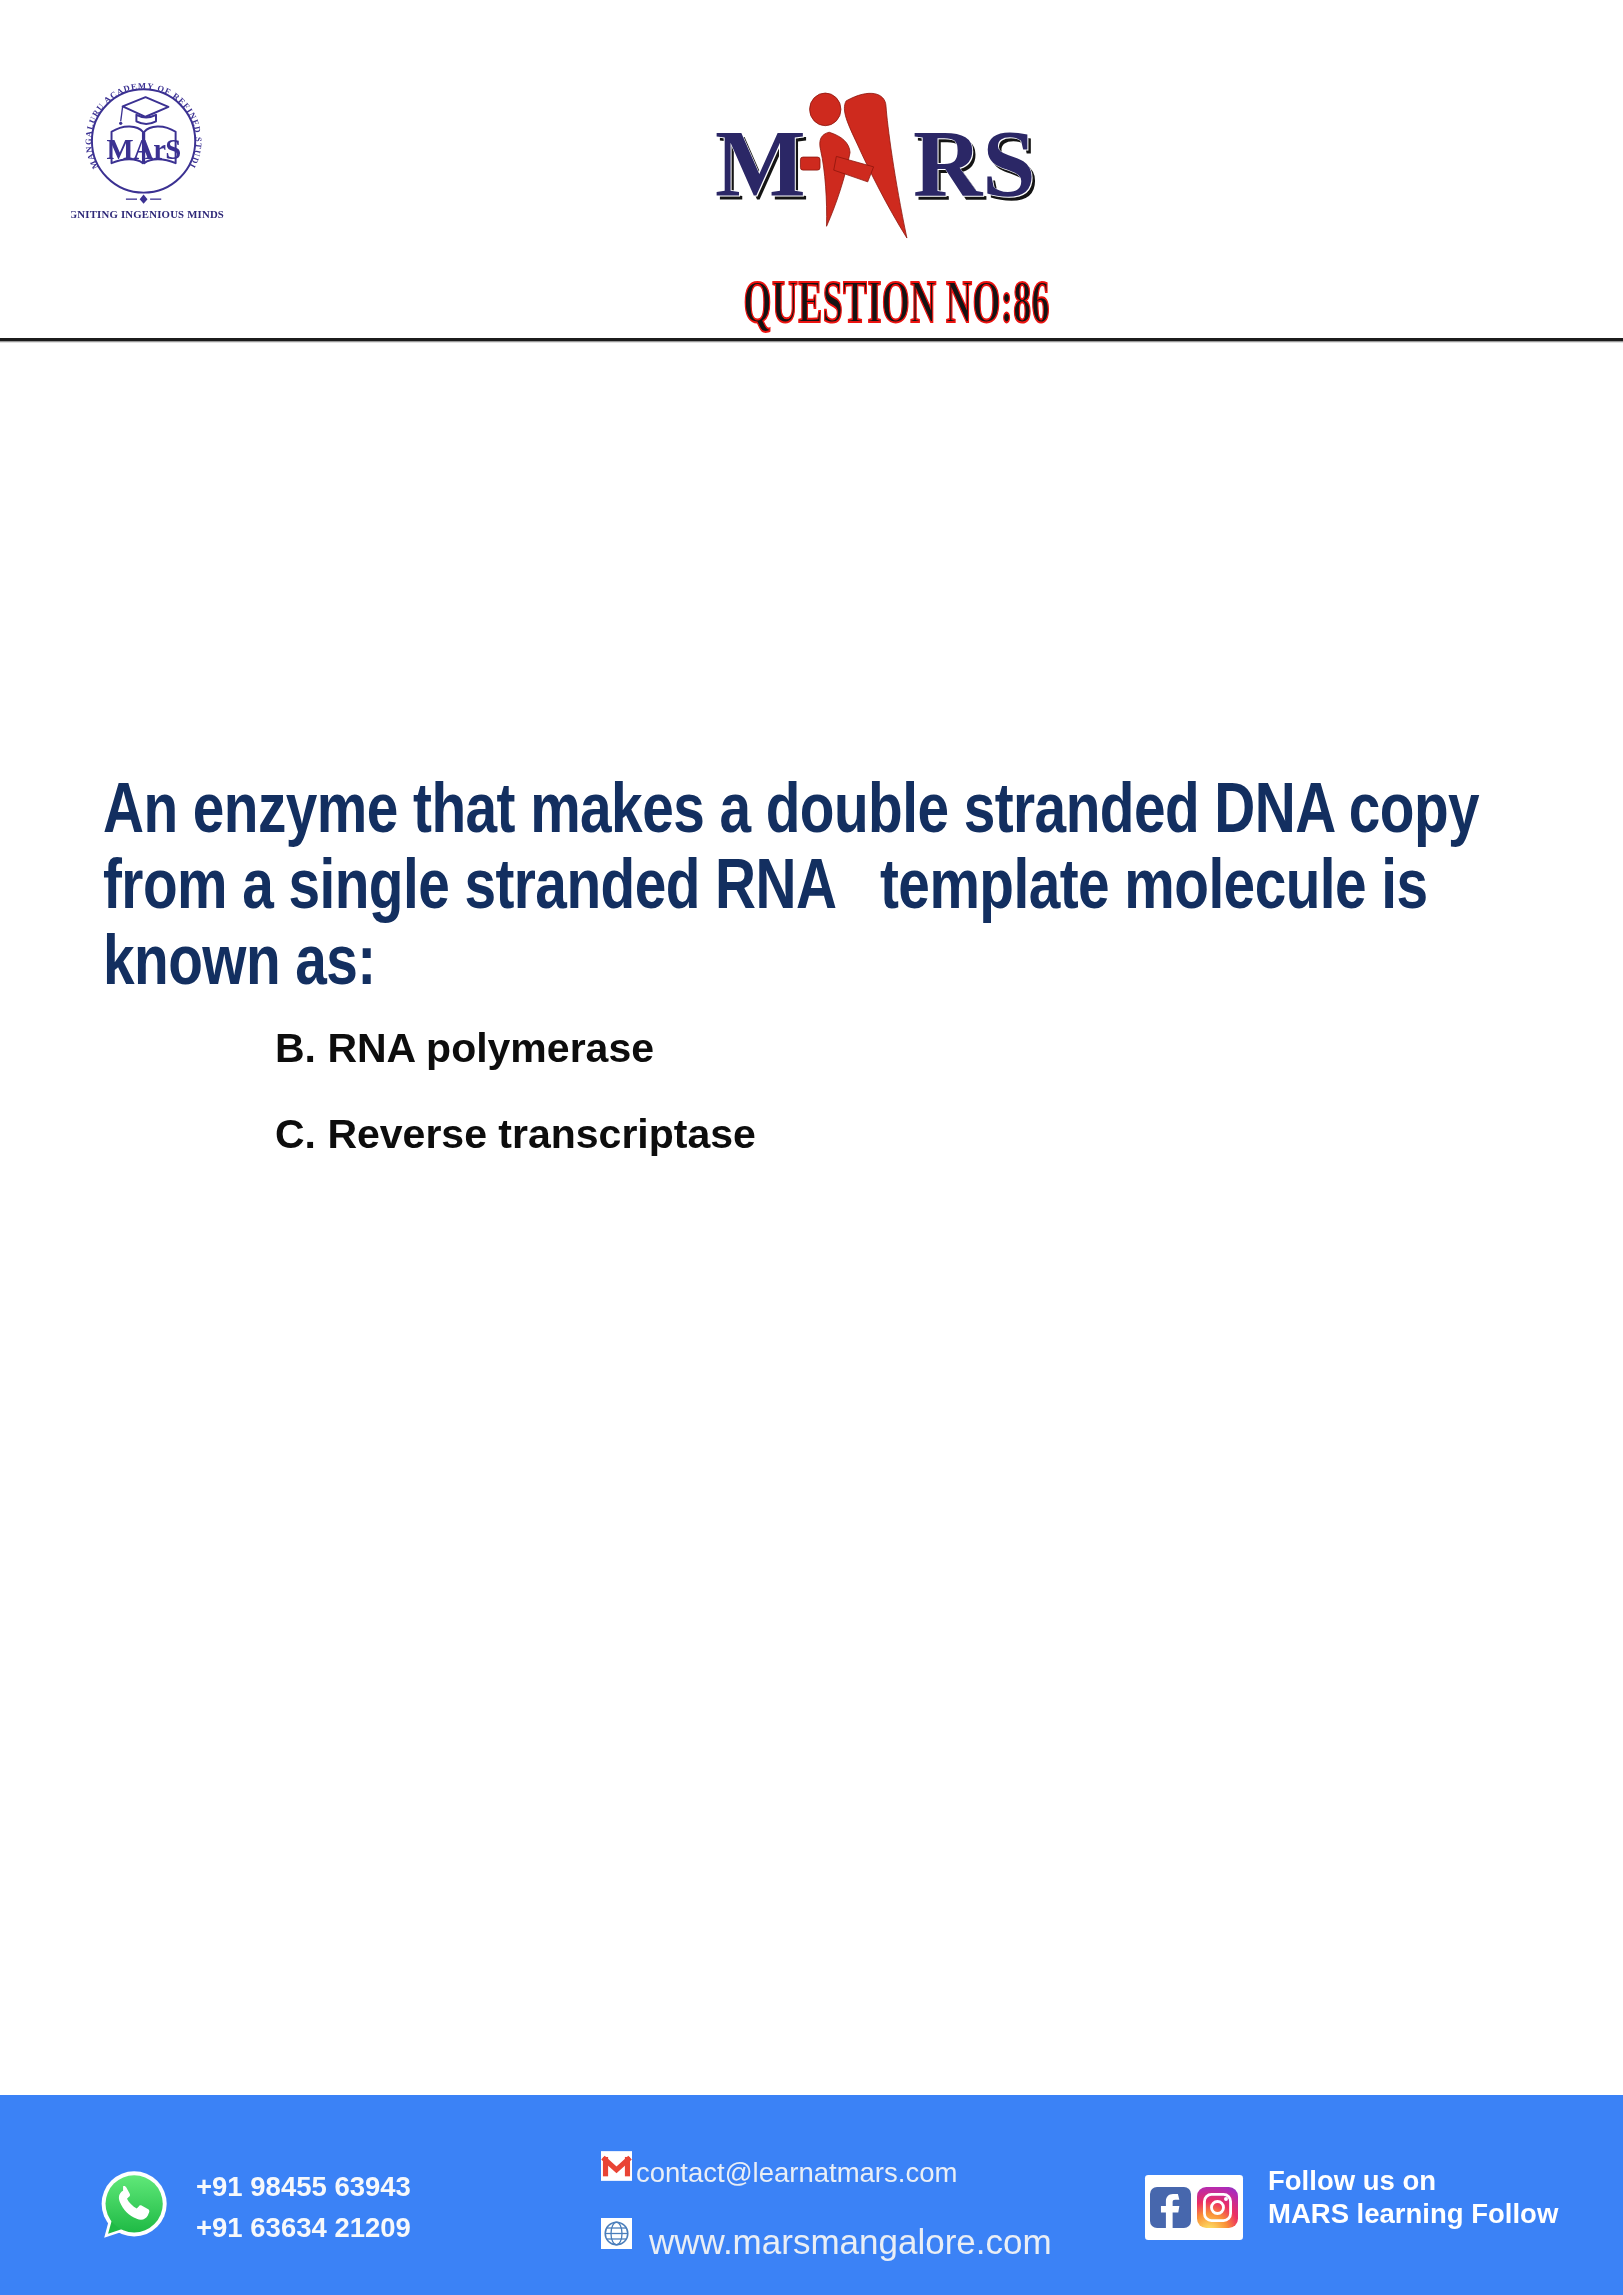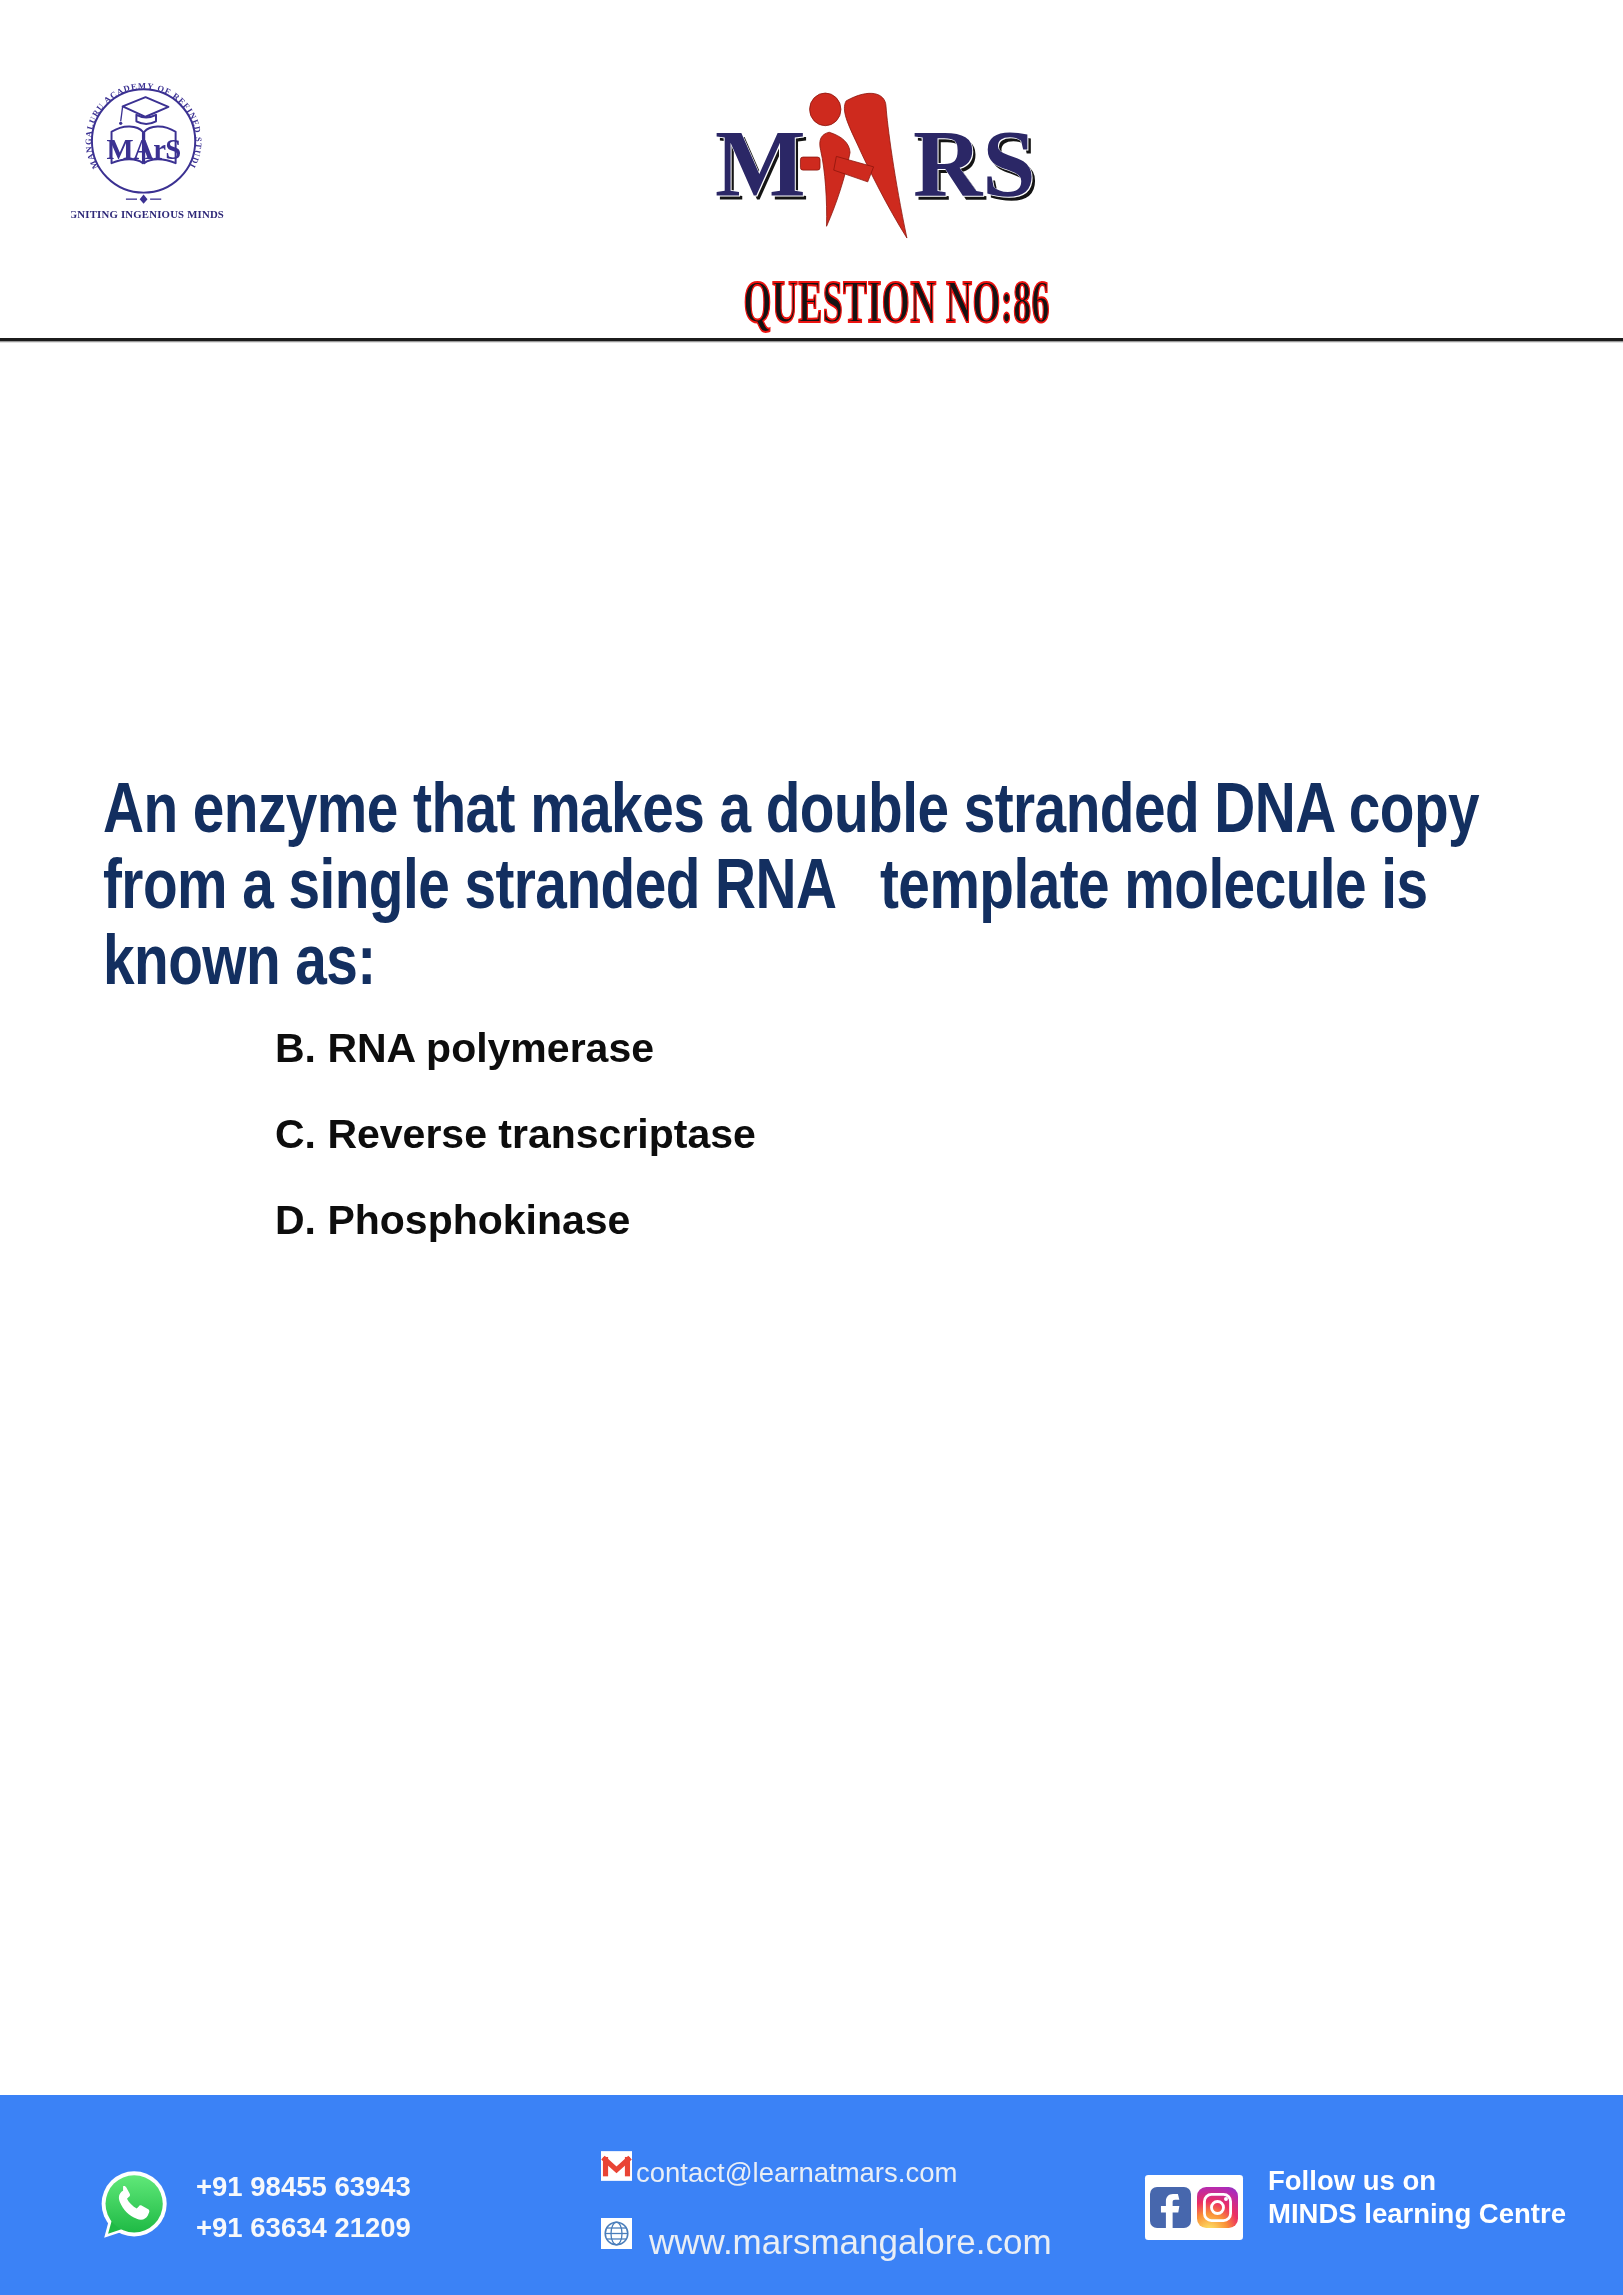--- a/index.html
+++ b/index.html
@@ -106,21 +106,20 @@
 
   <div class="question">
     <div class="qline">An enzyme that makes a double stranded DNA copy</div>
     <div class="qline">from a single stranded RNA   template molecule is</div>
     <div class="qline">known as:</div>
   </div>
 
   <div class="options">
     <div class="option">B. RNA polymerase</div>
     <div class="option">C. Reverse transcriptase</div>
-    <div class="option">D. Phosphokinase</div>
   </div>
 
   <div class="footer">
 
     <svg class="wa-icon" viewBox="0 0 106 106">
       <defs>
         <linearGradient id="wag" x1="0" y1="0" x2="0" y2="1">
           <stop offset="0" stop-color="#60e879"></stop>
           <stop offset="1" stop-color="#1fba45"></stop>
         </linearGradient>
@@ -174,18 +173,18 @@
         </defs>
         <rect x="0" y="0" width="58" height="58" rx="13" fill="url(#igg)"></rect>
         <rect x="10.5" y="10.5" width="37" height="37" rx="10" stroke="#ffffff" stroke-width="4" fill="none"></rect>
         <circle cx="29" cy="29" r="8.5" stroke="#ffffff" stroke-width="4" fill="none"></circle>
         <circle cx="41" cy="17" r="2.8" fill="#ffffff"></circle>
       </svg>
     </div>
 
     <div class="follow">
       <div>Follow us on</div>
-      <div>MINDS learning Centre</div>
+      <div>MARS learning Follow</div>
     </div>
 
   </div>
 </div>
 
 
 </body></html>

